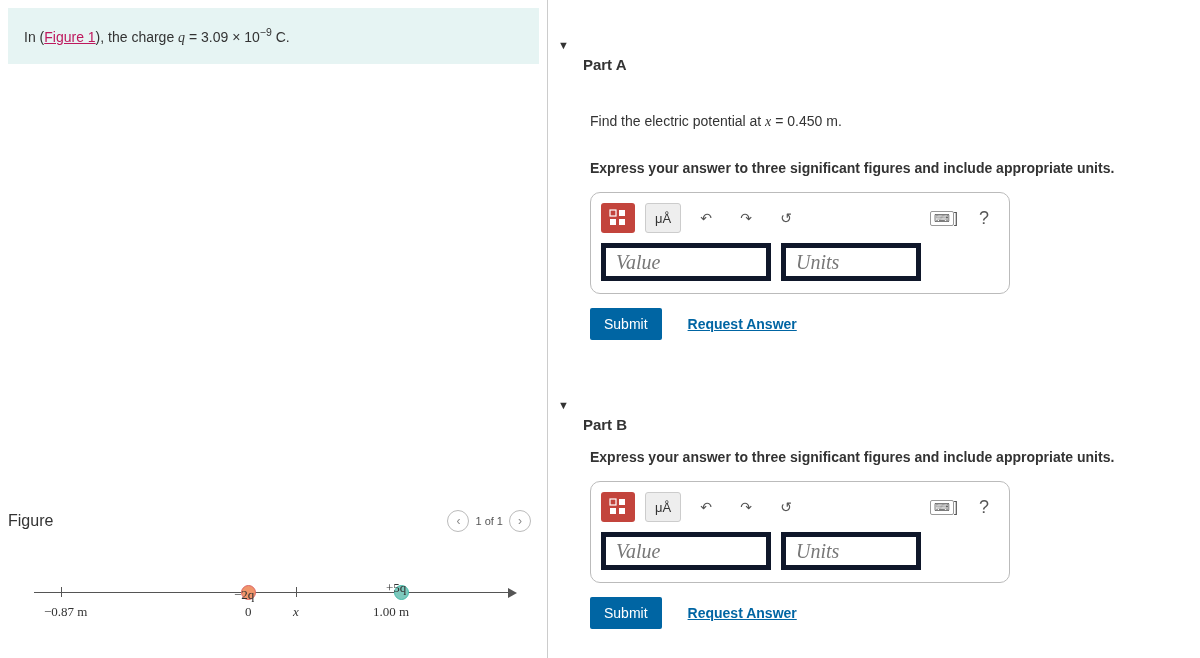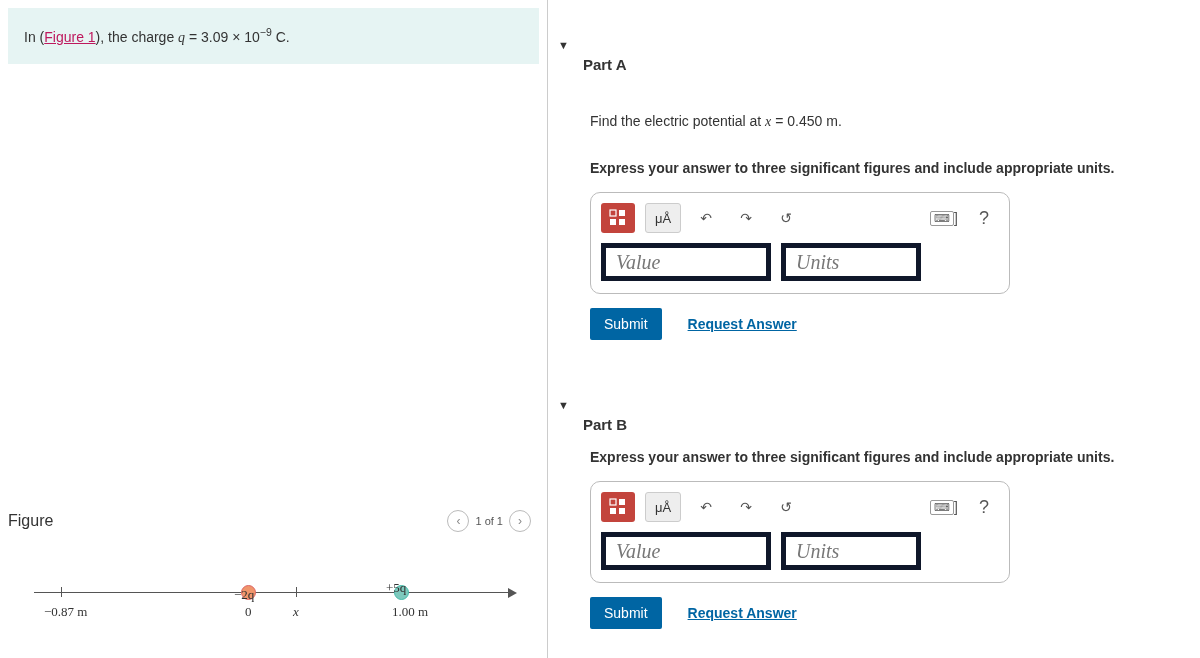--- a/index.html
+++ b/index.html
@@ -223,21 +223,21 @@
         <div class="tick" style="left:45px;"></div>
         <div class="tick" style="left:232px;"></div>
         <div class="tick" style="left:280px;"></div>
         <div class="charge orange" style="left:225px;"></div>
         <div class="charge teal" style="left:378px;"></div>
         <span class="lbl" style="left:218px; top:10px;margin-top:23px;">−2q</span>
         <span class="lbl" style="left:370px; top:26px;">+5q</span>
         <span class="lbl" style="left:28px; top:50px;">−0.87 m</span>
         <span class="lbl" style="left:229px; top:50px;">0</span>
         <span class="lbl" style="left:277px; top:50px; font-style:italic;">x</span>
-        <span class="lbl" style="left:376px; top:50px;">1.00 m</span>
+        <span class="lbl" style="left:357px; top:50px;">1.00 m</span>
       </div>
     </div>
   </div>
 
   <div class="right-col">
 
     <div class="part-header">
       <span class="caret">▼</span>
       <span class="ptitle">Part A</span>
     </div>

